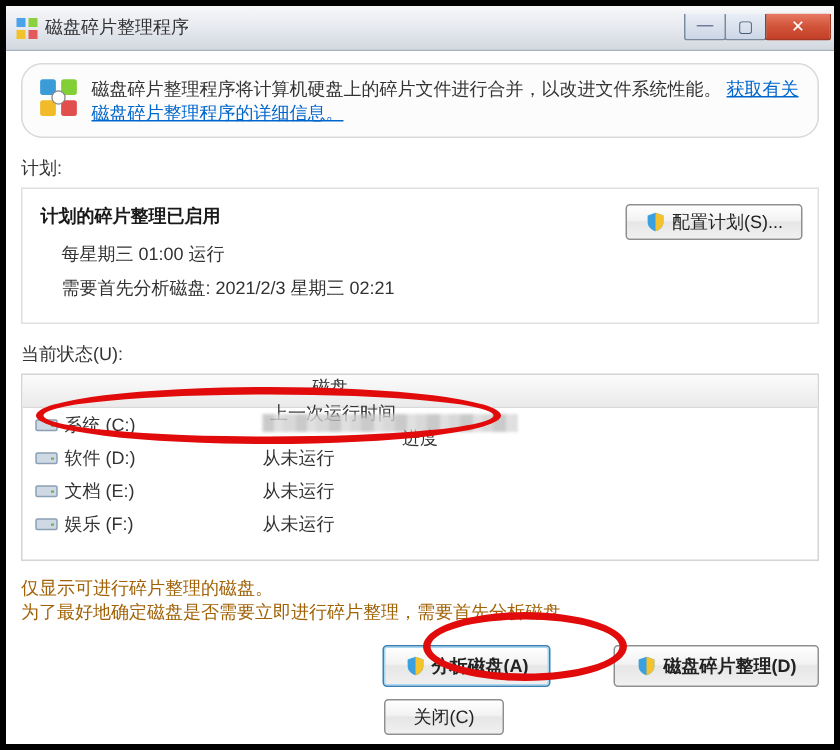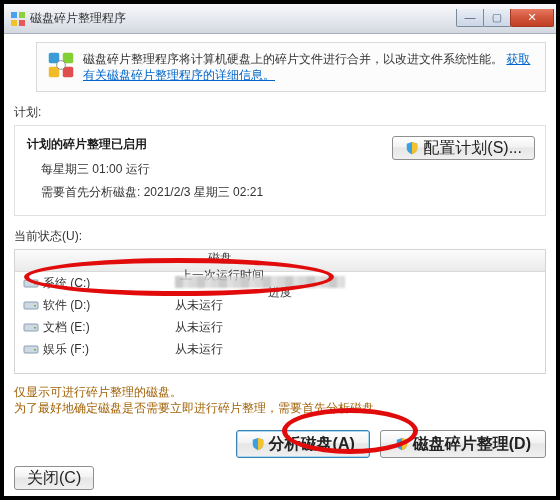--- a/index.html
+++ b/index.html
@@ -50,22 +50,21 @@
     height: calc(500px - 8px - 28px);
     display: flex; flex-direction: column;
   }
   
   .info-panel {
     border: 1px solid #d9d9d9;
     background: #fcfcfc;
     padding: 8px 10px;
     display: flex; align-items: flex-start;
     gap: 8px;
-    border-radius: 0;
-    margin-left: 22px;
+    border-radius: 14px;
   }
   .defrag-icon {
     width: 28px; height: 28px; flex-shrink: 0;
   }
   .info-text { line-height: 16px; color: #333; }
   .info-text a { color: #0066cc; text-decoration: underline; cursor: pointer; }
   
   .section-label { margin-top: 12px; color: #333; }
   
   .schedule-box {
@@ -79,22 +78,23 @@
   .config-btn {
     position: absolute; right: 10px; top: 10px;
   }
   
   .wbtn {
     display: inline-flex; align-items: center; justify-content: center;
     height: 24px; padding: 0 12px;
     border: 1px solid #8e8f8f;
     border-radius: 3px;
     background: linear-gradient(to bottom, #ffffff 0%, #f2f2f2 45%, #e6e6e6 50%, #f0f0f0 100%);
-    color: #222; font-size: 16px;
+    color: #222; font-size: 12px;
     gap: 4px;
+    margin-left: 32px;
   }
   .wbtn.primary {
     border-color: #3c7fb1;
     box-shadow: 0 0 0 1px #a7d9f5 inset;
   }
   .shield-icon { width: 14px; height: 14px; }
   
   .drive-list {
     border: 1px solid #d4d4d4;
     margin-top: 4px;
@@ -129,21 +129,21 @@
     opacity: 0.8;
   }
   
   .footer-note { margin-top: 10px; color: #a16207; line-height: 16px; }
   
   .bottom-btns {
     display: flex; justify-content: flex-end; gap: 10px;
     margin-top: 14px;
   }
   .bottom-btns .wbtn { height: 28px; padding: 12px 14px; min-width: 110px; font-weight: bold; }
-  .close-row { display: flex; justify-content: flex-start; margin-top: 8px; }
+  .close-row { display: flex; justify-content: center; margin-top: 8px; }
   .close-row .wbtn { min-width: 80px; height: 24px;}
   
   .red-ellipse {
     position: absolute;
     border: 5px solid #e10b0b;
     border-radius: 50%;
     pointer-events: none;
   }
   .body-rel { position: relative; }
 </style>

